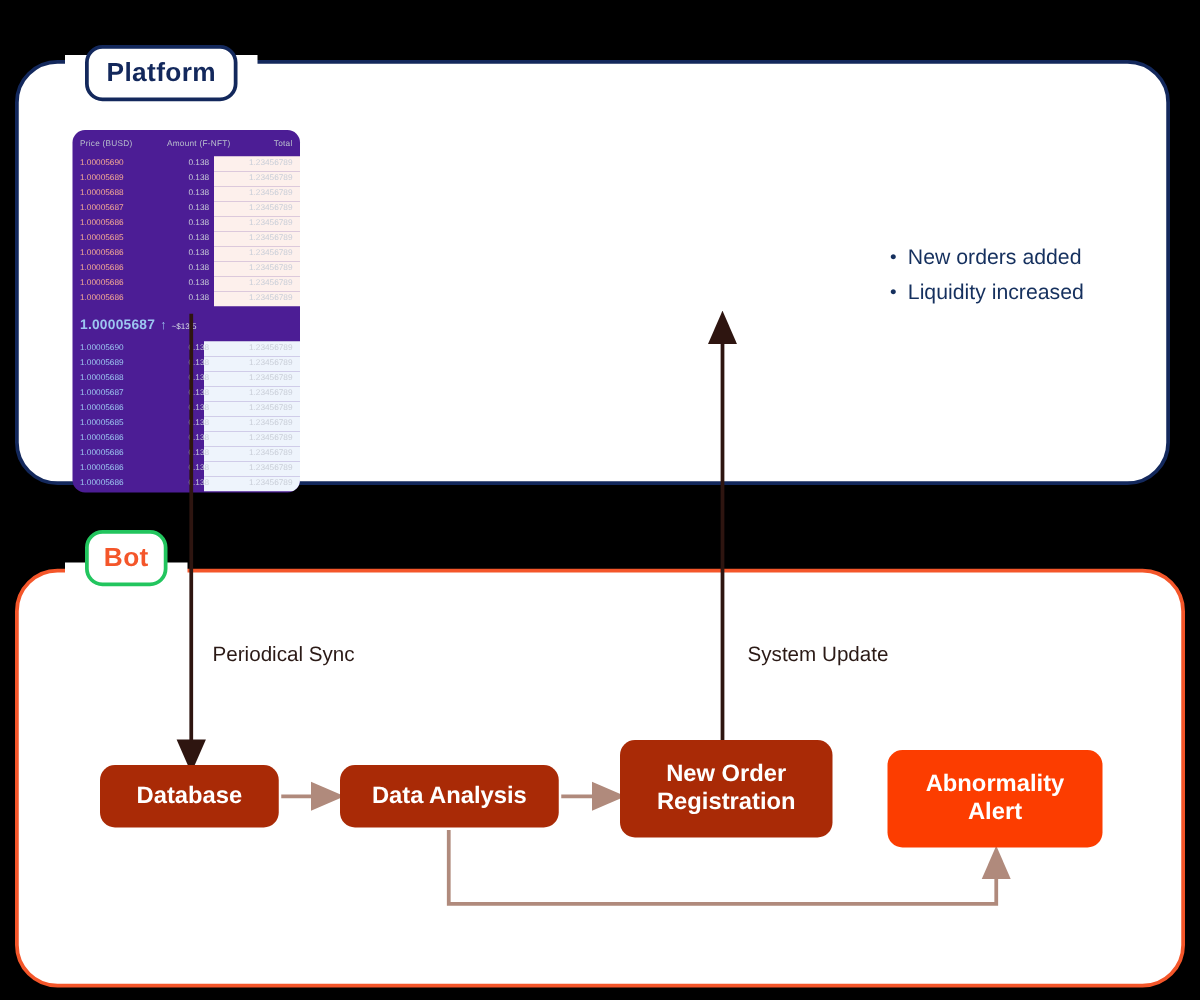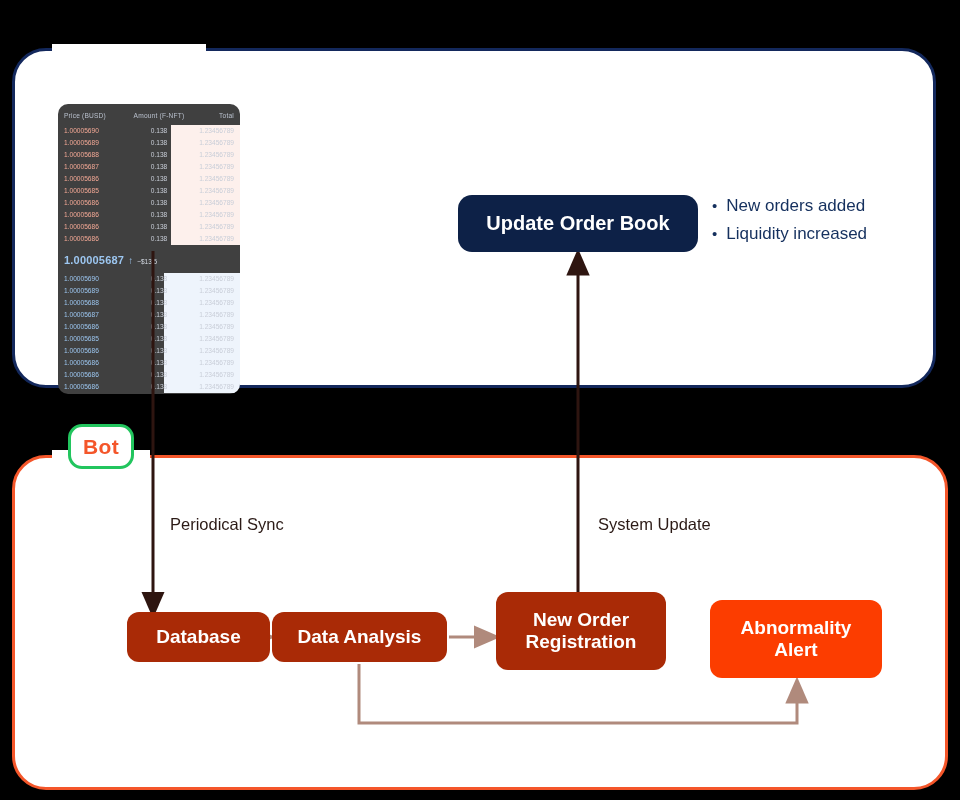--- a/index.html
+++ b/index.html
@@ -38,21 +38,21 @@
     border:3px solid #22c55e;color:#F4562A;font-size:21px;
   }
   
   .notch{position:absolute;background:#ffffff;}
   .notch-platform{left:52px;top:44px;width:154px;height:14px;}
   .notch-bot{left:52px;top:450px;width:98px;height:14px;}
 
   
   .orderbook{
     position:absolute;left:58px;top:104px;width:182px;height:290px;
-    background:#404040;border-radius:10px;overflow:hidden;
+    background:#4c1d95;border-radius:10px;overflow:hidden;
     font-size:6.5px;color:#9aa3b5;
   }
   .ob-head{
     display:flex;padding:8px 6px 6px 6px;font-size:6.6px;color:#b9c0cd;
     letter-spacing:.2px;
   }
   .ob-head .c1{width:64px;}
   .ob-head .c2{width:62px;text-align:center;}
   .ob-head .c3{flex:1;text-align:right;}
   .ob-row{display:flex;padding:1px 6px;line-height:10px;font-size:6.6px;}
@@ -71,21 +71,21 @@
   .ob-mid .usd{font-size:6.5px;color:#d7dde6;}
 
   
   .node{
     position:absolute;display:flex;align-items:center;justify-content:center;
     text-align:center;color:#ffffff;font-weight:bold;box-sizing:border-box;
     border-radius:12px;line-height:1.15;
   }
   .node-orderbook{left:74px;top:196px;width:158px;height:55px;background:#0D2147;font-size:20px;border-radius:14px;}
   .node-update{left:458px;top:195px;width:240px;height:57px;background:#0D2147;font-size:20px;border-radius:14px;}
-  .node-database{left:80px;top:612px;width:143px;height:50px;background:#A92A06;font-size:19px;margin-left:47px;}
+  .node-database{left:80px;top:612px;width:143px;height:50px;background:#A92A06;font-size:19px;}
   .node-analysis{left:272px;top:612px;width:175px;height:50px;background:#A92A06;font-size:19px;}
   .node-neworder{left:496px;top:592px;width:170px;height:78px;background:#A92A06;font-size:19px;padding:0 10px;}
   .node-alert{left:710px;top:600px;width:172px;height:78px;background:#FC3D00;font-size:19px;padding:0 10px;}
 
   
   .bullets{position:absolute;left:712px;top:196px;width:230px;color:#15305e;font-size:17px;}
   .bullets .bl{display:flex;align-items:flex-start;gap:9px;margin-bottom:8px;white-space:nowrap;}
   .bullets .dot{font-size:15px;line-height:20px;color:#15305e;}
 
   
@@ -238,23 +238,20 @@
 
     <path d="M578,598 L578,262" stroke="#2E1510" stroke-width="3" fill="none" marker-end="url(#arrDark)"></path>
 
     <path d="M225,637 L262,637" stroke="#B08A7C" stroke-width="3" fill="none" marker-end="url(#arrMuted)"></path>
 
     <path d="M449,637 L487,637" stroke="#B08A7C" stroke-width="3" fill="none" marker-end="url(#arrMuted)"></path>
 
     <path d="M359,664 L359,723 L797,723 L797,690" stroke="#B08A7C" stroke-width="3" fill="none" marker-end="url(#arrMuted)"></path>
   </svg>
 
-  <div class="node node-update">
-    <span>Update Order Book</span>
-  </div>
   <div class="node node-database">
     <span>Database</span>
   </div>
   <div class="node node-analysis">
     <span>Data Analysis</span>
   </div>
   <div class="node node-neworder">
     <span>
       <span>New Order</span><br>
       <span>Registration</span>
@@ -275,19 +272,22 @@
     <div class="bl">
       <span class="dot">•</span>
       <span>Liquidity increased</span>
     </div>
   </div>
 
   <div class="edge-label lbl-sync">Periodical Sync</div>
   <div class="edge-label lbl-sysupd">System Update</div>
 
   <div class="notch notch-platform"></div>
+  <div class="chip chip-platform">
+    <span>Platform</span>
+  </div>
 
   <div class="notch notch-bot"></div>
   <div class="chip chip-bot">
     <span>Bot</span>
   </div>
 
 </div>
 
 </body></html>

